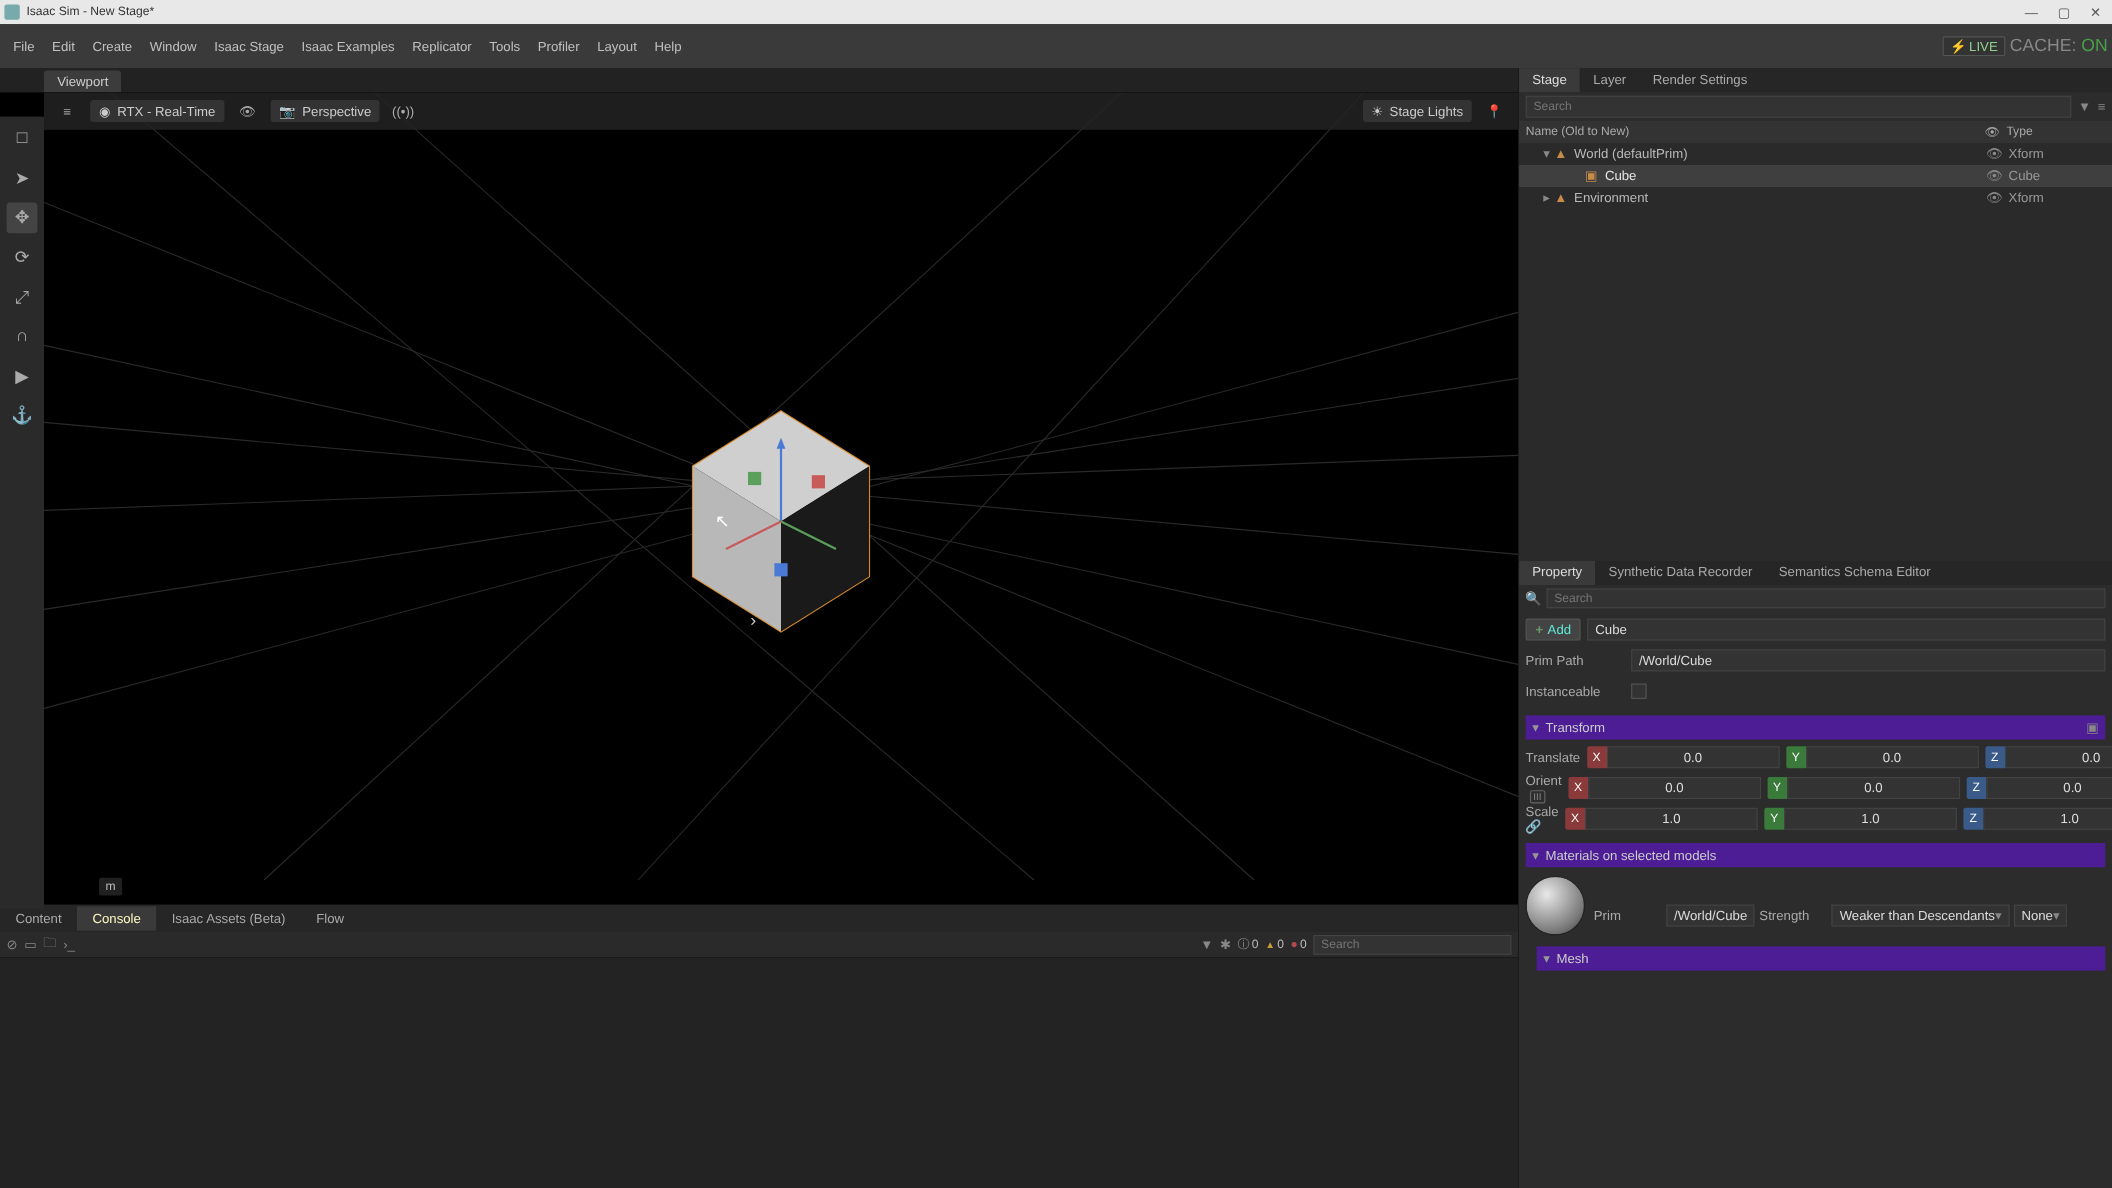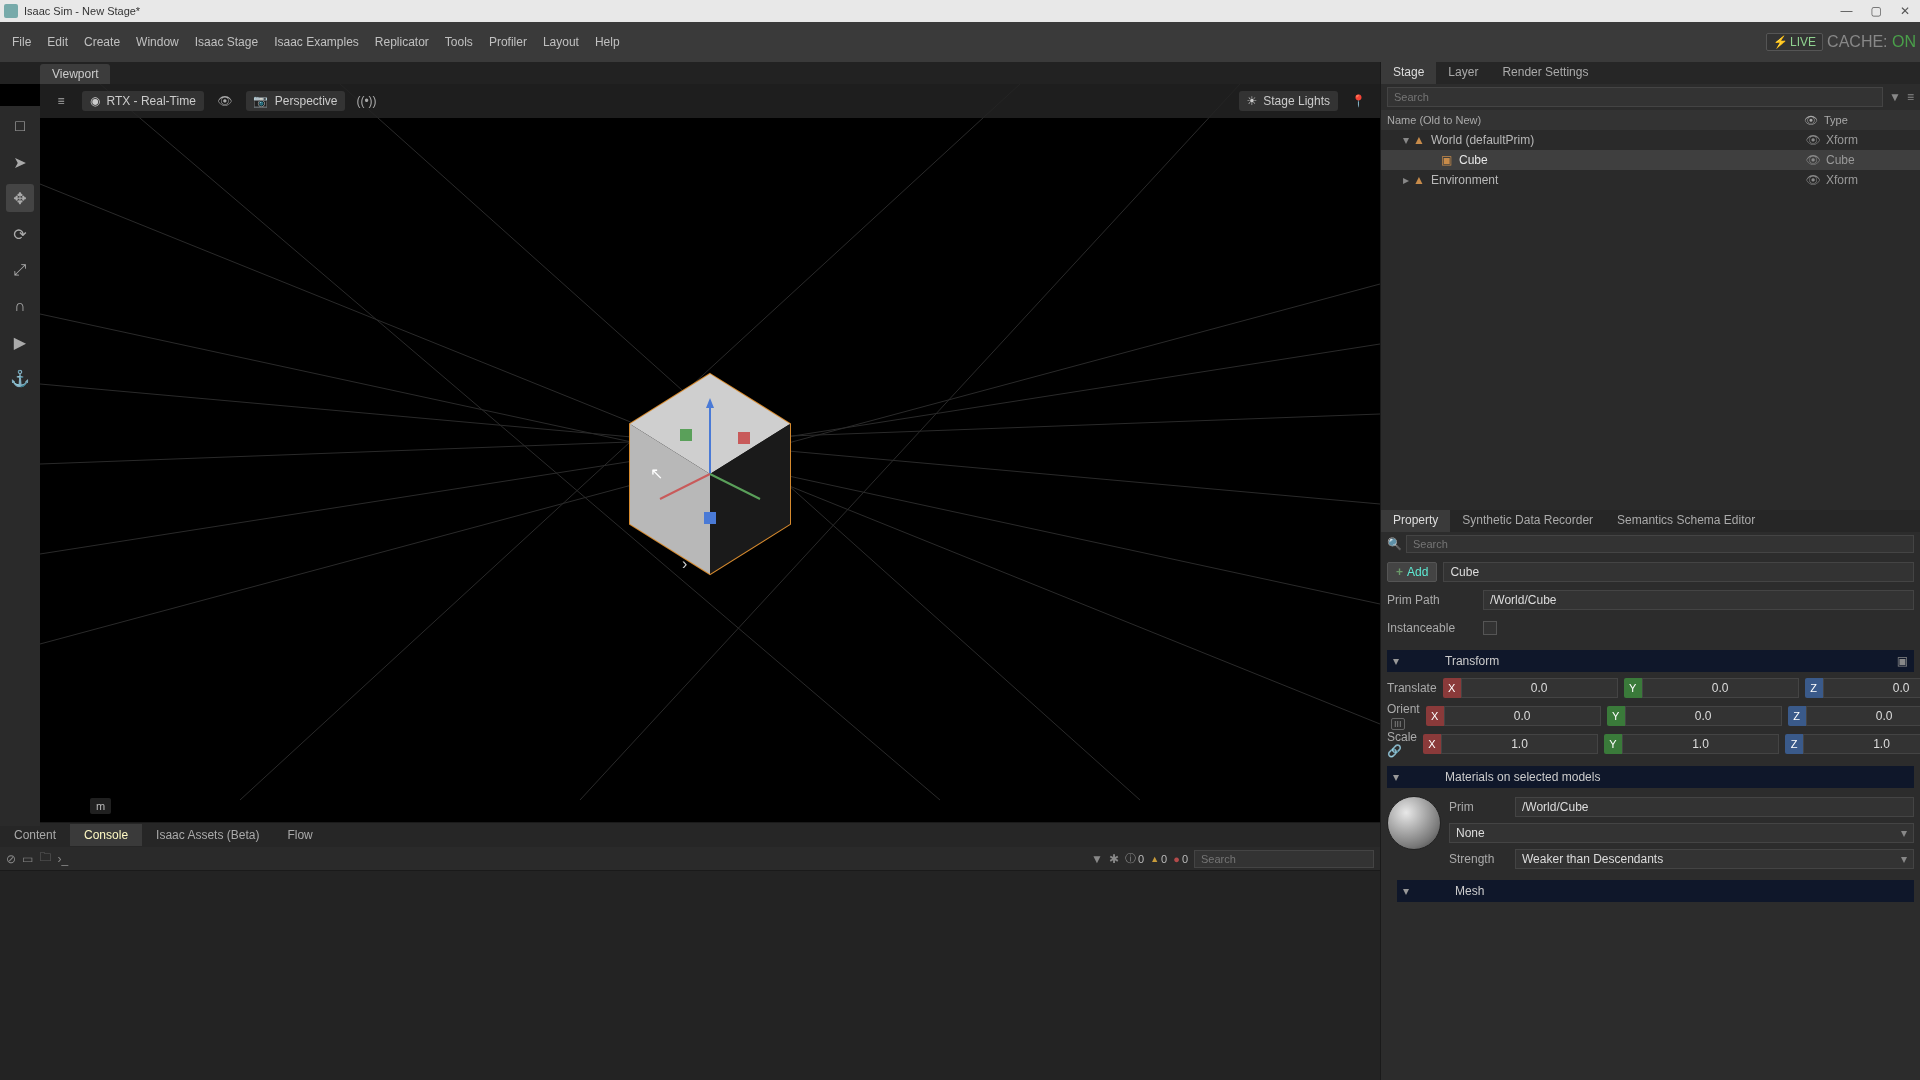--- a/index.html
+++ b/index.html
@@ -85,35 +85,35 @@
 
 .prop-tabs { height: 22px; display: flex; background: #262626; }
 .prop-search-row { height: 24px; display: flex; align-items: center; padding: 0 6px; background: #2c2c2c; }
 .prop-search { flex: 1; background: #333; border: 1px solid #444; height: 18px; color: #ccc; font-size: 11px; padding: 0 6px; }
 .prop-body { flex: 1; overflow: auto; background: #2c2c2c; padding: 4px 6px; display: flex; flex-direction: column; gap: 4px; }
 .prop-row { display: flex; align-items: center; gap: 6px; height: 24px; }
 .prop-row .lbl { width: 90px; font-size: 12px; color: #aaa; }
 .prop-row .field { flex: 1; background: #333; border: 1px solid #444; height: 20px; color: #ddd; font-size: 12px; padding: 0 6px; display: flex; align-items: center; }
 .add-btn { background: #444; border: 1px solid #555; color: #5eead4; padding: 2px 8px; font-size: 12px; border-radius: 2px; cursor: pointer; display: flex; align-items: center; gap: 4px; }
 .add-btn::before { content: "+"; color: #6a9a6a; font-weight: bold; }
-.section-head { background: #0f172a; height: 22px; display: flex; align-items: center; padding: 0 6px; font-size: 12px; color: #ccc; margin-top: 6px; cursor: pointer; gap: 40px; }
+.section-head { background: #4c1d95; height: 22px; display: flex; align-items: center; padding: 0 6px; font-size: 12px; color: #ccc; margin-top: 6px; cursor: pointer; }
 .section-head::before { content: "▾"; margin-right: 6px; color: #999; }
 .section-head .gear { margin-left: auto; color: #888; }
 .xyz-row { display: flex; align-items: center; gap: 6px; height: 24px; }
 .xyz-row .lbl { width: 90px; font-size: 12px; color: #aaa; }
 .xyz-row .orient-badge { display:inline-block; margin-left:4px; font-size:9px; padding:0 2px; border:1px solid #666; color:#888; border-radius:2px; }
 .xyz-row .axis { display: flex; align-items: center; flex: 1; }
 .xyz-row .axis-label { width: 18px; height: 20px; display: flex; align-items: center; justify-content: center; color: #fff; font-size: 11px; border-radius: 2px 0 0 2px; }
 .xyz-row .axis-x { background: #8a3a3a; }
 .xyz-row .axis-y { background: #3a7a3a; }
 .xyz-row .axis-z { background: #3a5a8a; }
 .xyz-row .axis-val { flex: 1; background: #333; border: 1px solid #444; height: 20px; color: #ddd; font-size: 12px; text-align: center; }
 .mat-row { display: flex; gap: 8px; margin-top: 4px; }
 .mat-swatch { width: 54px; height: 54px; border-radius: 50%; background: radial-gradient(circle at 35% 30%, #e8e8e8, #777 70%, #333); border: 1px solid #222; }
-.mat-fields { flex: 1; display: flex; flex-direction: column; gap: 4px; }
+.mat-fields { flex: 1; display: flex; flex-direction: row; gap: 4px; margin-top: 25px; }
 .mat-fields .prop-row { height: 22px; }
 .mat-fields .lbl { width: 60px; }
 .dropdown { background: #333; border: 1px solid #444; height: 20px; flex: 1; display: flex; align-items: center; padding: 0 6px; color: #ddd; font-size: 12px; justify-content: space-between; cursor: pointer; }
 .dropdown::after { content: "▾"; color: #888; }
 
 
 .statusbar { height: 18px; background: #262626; border-top: 1px solid #1a1a1a; }
 </style>
 </head>
 <body>
@@ -371,30 +371,30 @@
           <span>Materials on selected models</span>
         </div>
       <div class="mat-row">
         <div class="mat-swatch"></div>
         <div class="mat-fields">
           <div class="prop-row">
             <div class="lbl">Prim</div>
             <div class="field">/World/Cube</div>
           </div>
           <div class="prop-row">
-            <div class="dropdown">
-                <span>None</span>
-              </div>
-          </div>
-          <div class="prop-row">
             <div class="lbl">Strength</div>
             <div class="dropdown">
                 <span>Weaker than Descendants</span>
               </div>
           </div>
+          <div class="prop-row">
+            <div class="dropdown">
+                <span>None</span>
+              </div>
+          </div>
         </div>
       </div>
 
       <div class="section-head" style="margin-left:10px;">
           <span>Mesh</span>
         </div>
     </div>
   </div>
 </div>
 

